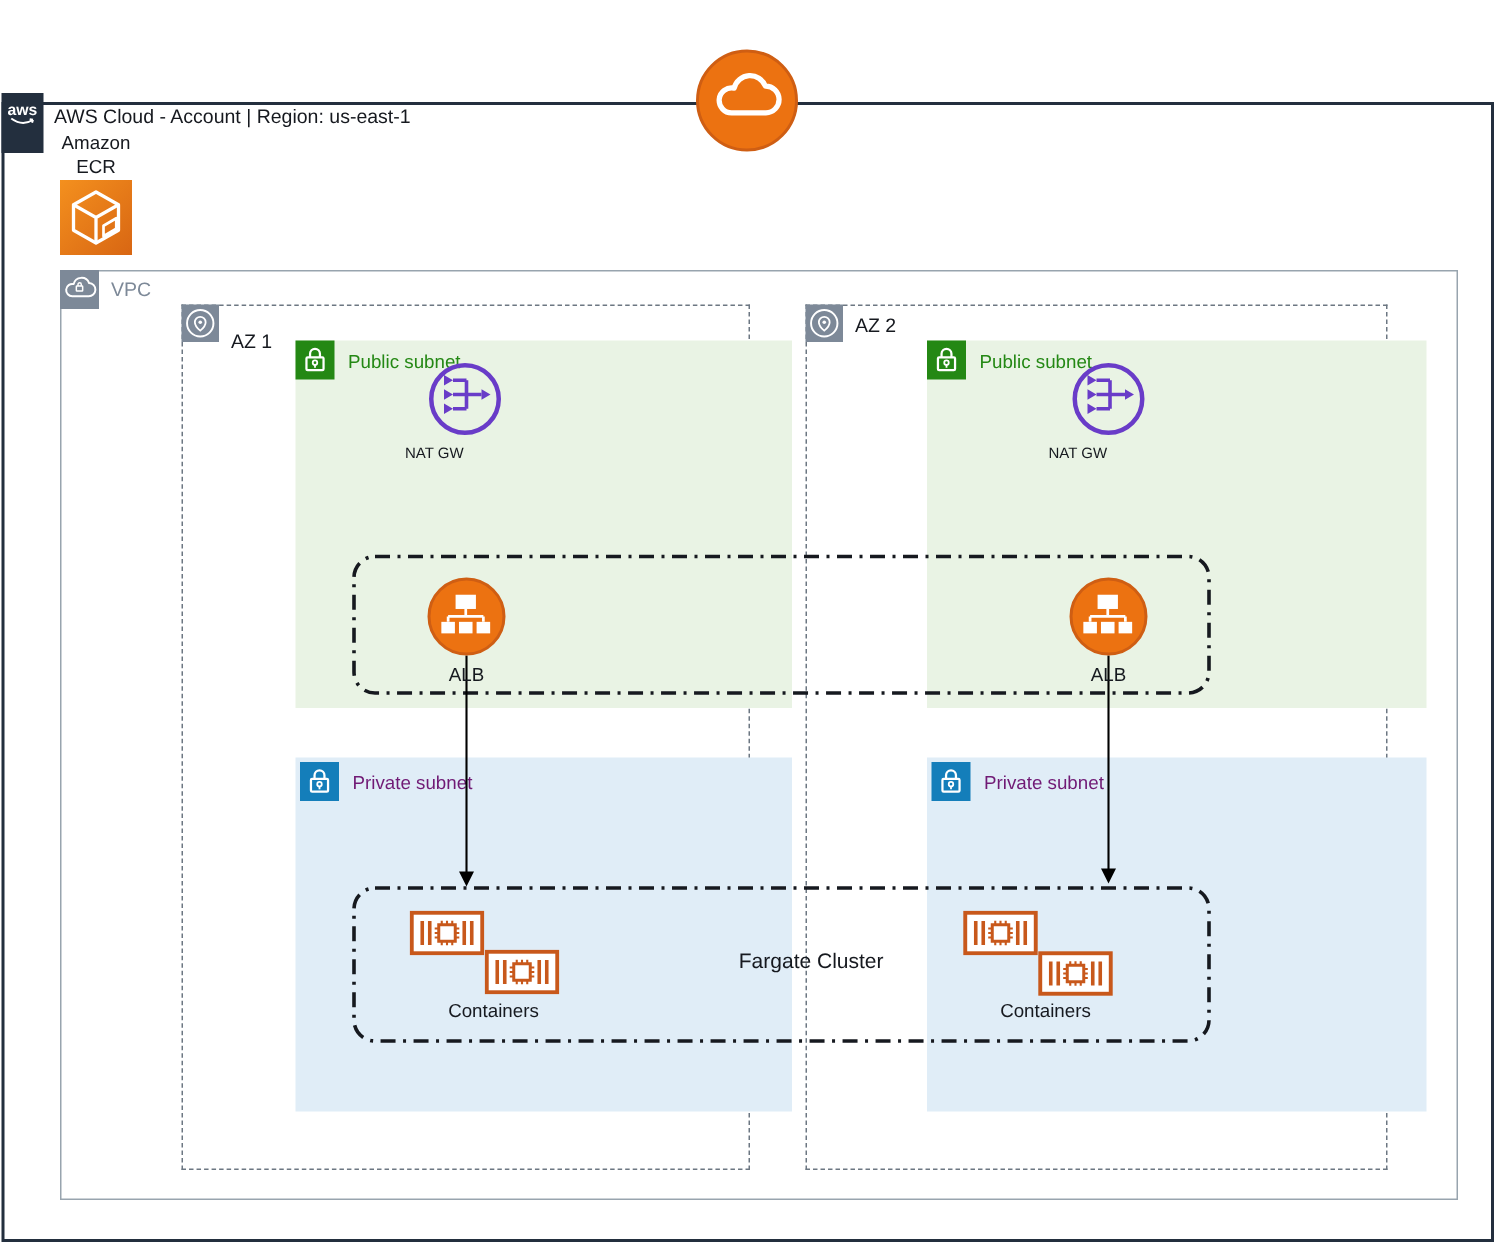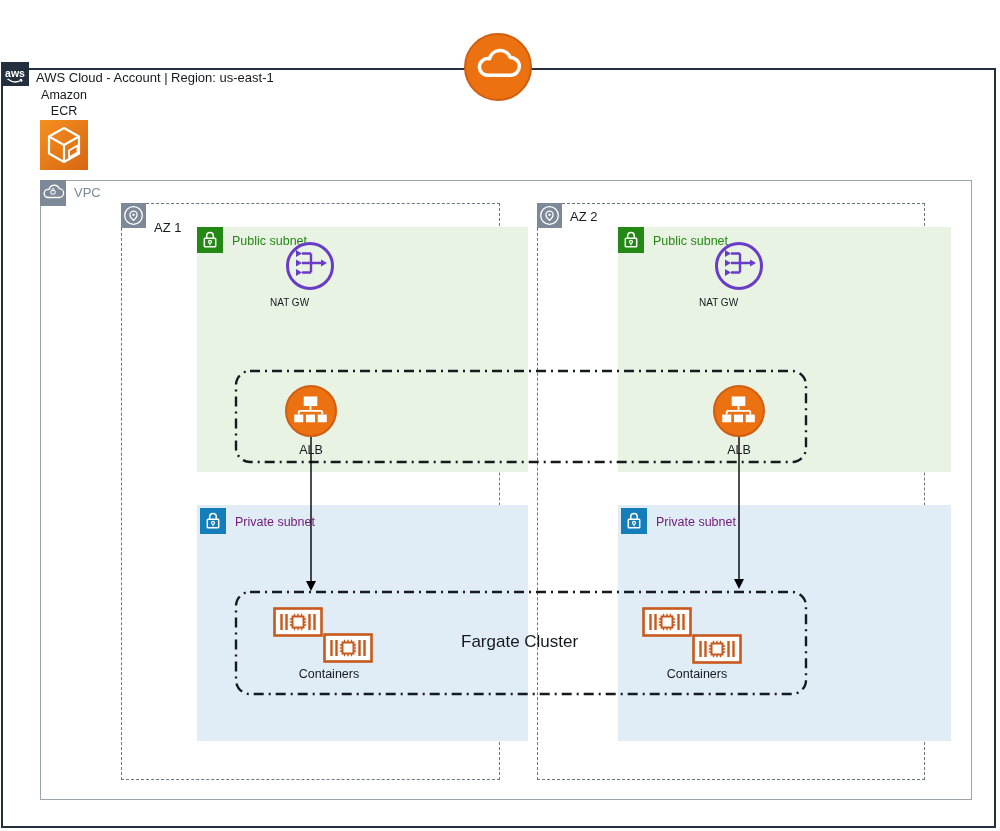--- a/index.html
+++ b/index.html
@@ -23,21 +23,21 @@
   #private-subnet-2{left:570px;top:505px;width:333px;height:236px;}
   
   .corner-icon{position:absolute;width:26px;height:26px;}
   .corner-icon.green{background:#248814;}
   .corner-icon.blue{background:#147EBA;}
   .corner-icon.gray{background:#7D8998;}
   .subnet-label{position:absolute;font-size:12.5px;}
   .subnet-label.green{color:#248814;}
   .subnet-label.blue{color:#701a75;}
   
-  #aws-logo{left:1px;top:62px;width:28px;height:24px;background:#232F3E;z-index:6;}
+  #aws-logo{left:1px;top:62px;width:28px;height:40px;background:#232F3E;z-index:6;}
   #aws-cloud-title{left:36px;top:70px;font-size:13px;z-index:6;white-space:nowrap;}
   #vpc-icon{left:40px;top:180px;z-index:6;}
   #vpc-label{left:74px;top:185px;font-size:13px;color:#7D8998;z-index:6;}
   .az-icon{width:25px;height:25px;background:#7D8998;z-index:6;}
   .az-label{font-size:13px;z-index:6;}
   
   .res-circle{border-radius:50%;box-sizing:border-box;z-index:6;}
   .orange-circle{background:#EC7211;border:2.5px solid #CF5E13;}
   #ig-circle{left:464px;top:33px;width:68px;height:68px;}
   #ig-label{left:440px;top:1px;width:120px;text-align:center;font-size:12.5px;line-height:15px;z-index:6;}
@@ -45,21 +45,21 @@
   #ecr-icon{left:40px;top:120px;width:48px;height:50px;background:linear-gradient(135deg,#F4901E,#D86613);z-index:6;}
   .nat-circle{width:52px;height:52px;z-index:6;}
   #nat-1{left:284px;top:240px;}  #nat-2{left:713px;top:240px;}
   .nat-label{width:80px;text-align:left;font-size:10px;top:297px;z-index:6;}
   #nat-label-1{left:270px;} #nat-label-2{left:699px;}
   .alb-circle{width:52px;height:52px;z-index:6;}
   #alb-1{left:285px;top:385px;} #alb-2{left:713px;top:385px;}
   .alb-label{width:60px;text-align:center;font-size:12.5px;top:443px;z-index:7;}
   #alb-label-1{left:281px;} #alb-label-2{left:709px;}
   #elb-label{left:459px;top:389px;width:124px;text-align:center;font-weight:bold;font-size:14.5px;line-height:19px;z-index:6;}
-  #fargate-label{left:461px;top:632px;width:128px;text-align:left;font-size:17px;z-index:6;}
+  #fargate-label{left:461px;top:632px;width:128px;text-align:right;font-size:14px;z-index:6;}
   .container-icon{width:50px;height:30px;z-index:6;}
   #cont-1a{left:273px;top:607px;} #cont-1b{left:323px;top:633px;z-index:7;}
   #cont-2a{left:642px;top:607px;} #cont-2b{left:692px;top:634px;z-index:7;}
   .containers-label{width:120px;text-align:center;font-size:12.5px;top:667px;z-index:6;}
   #containers-label-1{left:269px;} #containers-label-2{left:637px;}
   #overlay{left:0;top:0;width:1000px;height:831px;z-index:5;pointer-events:none;}
   svg{display:block;}
 </style>
 </head>
 <body>

